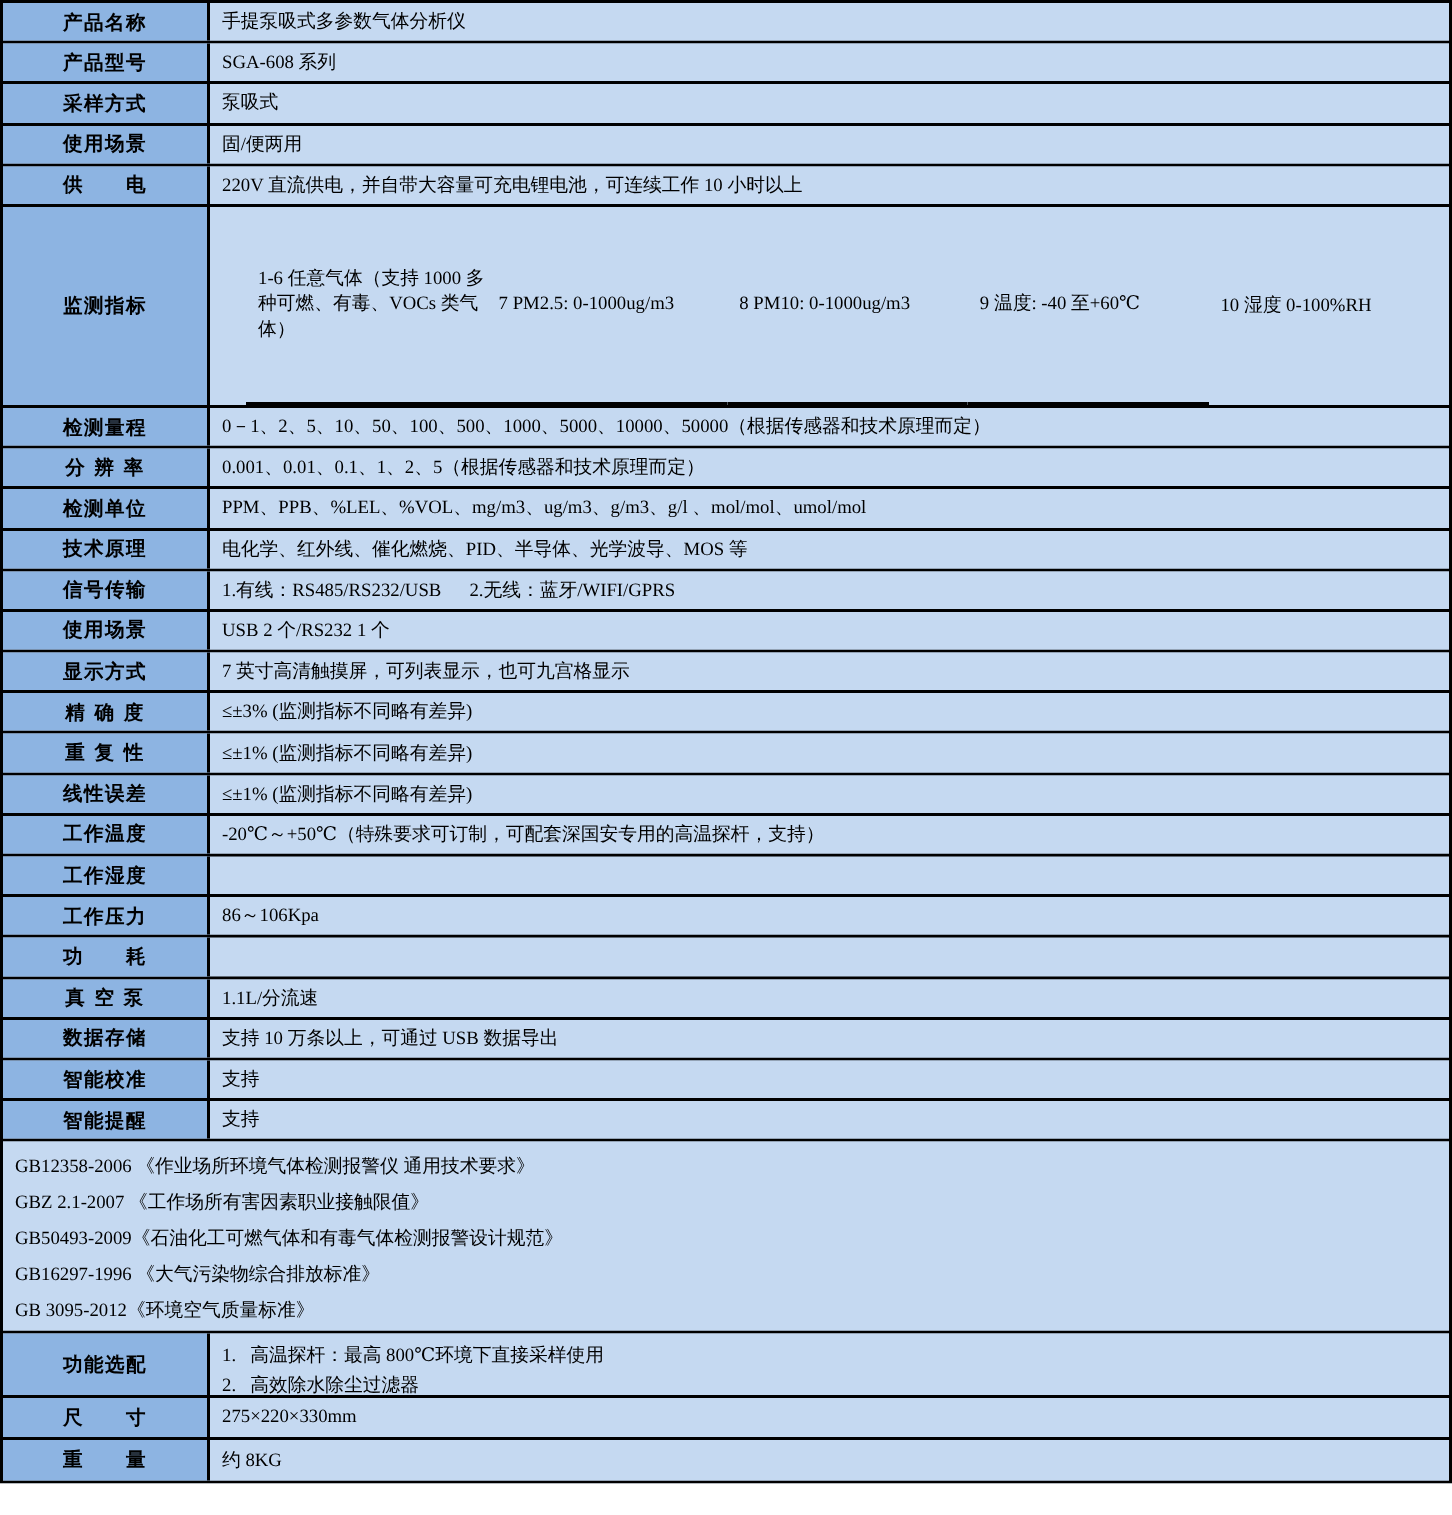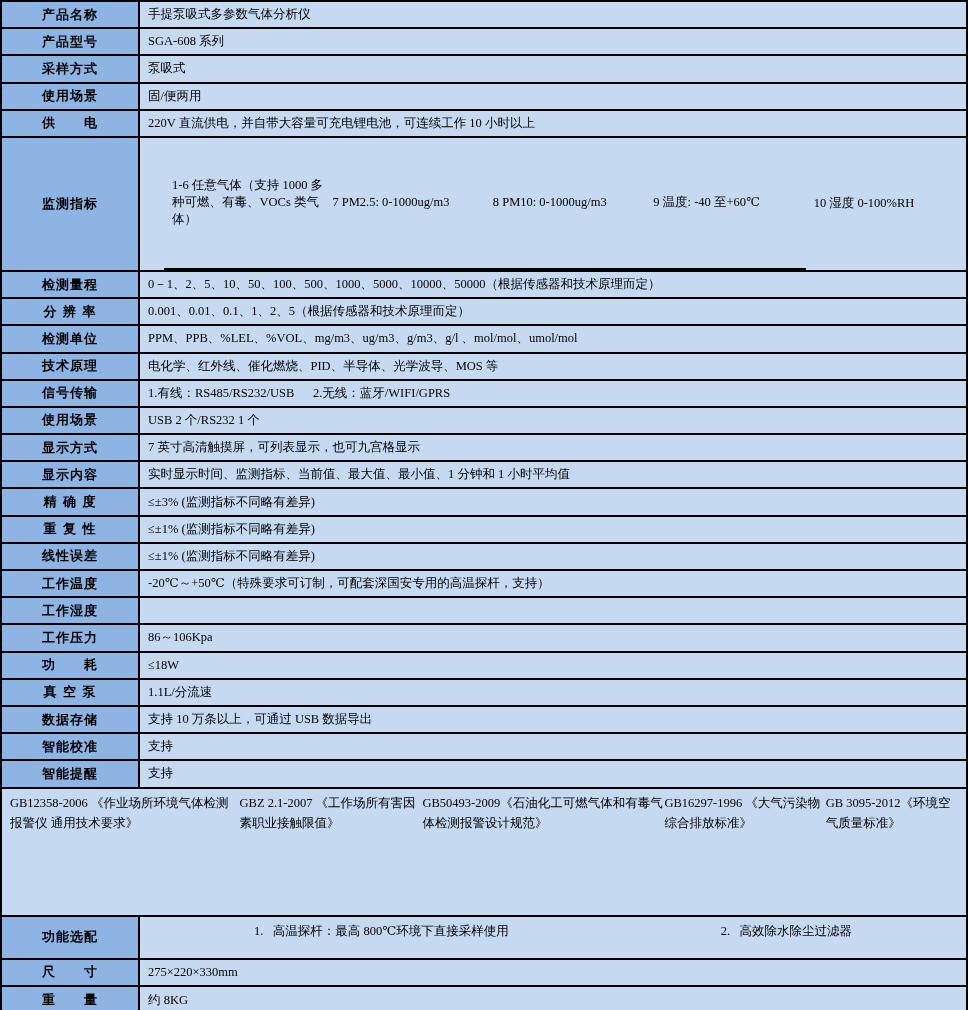--- a/index.html
+++ b/index.html
@@ -63,21 +63,21 @@
     background: #C5D9F1;
   }
   .value-stack .sub-row:last-child { border-bottom: none; text-align: center; }
   .value-lines {
     flex: 1;
     background: #C5D9F1;
     padding: 4px 8px 2px 8px;
     font-size: 12.5px;
     font-family: "Liberation Serif", "DejaVu Serif", serif;
     display: flex;
-    flex-direction: row;
+    flex-direction: column;
     justify-content: space-around;
     white-space: pre-wrap;
   }
   .value-lines .line { line-height: 20px; }
 </style>
 </head>
 <body>
 
 <div class="spec-table">
 
@@ -145,24 +145,20 @@
   <div class="row">
     <div class="label-cell">使用场景</div>
     <div class="value-cell">USB 2 个/RS232 1 个</div>
   </div>
 
   <div class="row">
     <div class="label-cell">显示方式</div>
     <div class="value-cell">7 英寸高清触摸屏，可列表显示，也可九宫格显示</div>
   </div>
 
-  <div class="row">
-    <div class="label-cell">显示内容</div>
-    <div class="value-cell">实时显示时间、监测指标、当前值、最大值、最小值、1 分钟和 1 小时平均值</div>
-  </div>
 
   <div class="row">
     <div class="label-cell">精 确 度</div>
     <div class="value-cell">≤±3% (监测指标不同略有差异)</div>
   </div>
 
   <div class="row">
     <div class="label-cell">重 复 性</div>
     <div class="value-cell">≤±1% (监测指标不同略有差异)</div>
   </div>
@@ -181,21 +177,20 @@
     <div class="label-cell">工作湿度</div>
   </div>
 
   <div class="row">
     <div class="label-cell">工作压力</div>
     <div class="value-cell">86～106Kpa</div>
   </div>
 
   <div class="row">
     <div class="label-cell">功　　耗</div>
-    <div class="value-cell">≤18W</div>
   </div>
 
   <div class="row">
     <div class="label-cell">真 空 泵</div>
     <div class="value-cell">1.1L/分流速</div>
   </div>
 
   <div class="row">
     <div class="label-cell">数据存储</div>
     <div class="value-cell">支持 10 万条以上，可通过 USB 数据导出</div>

